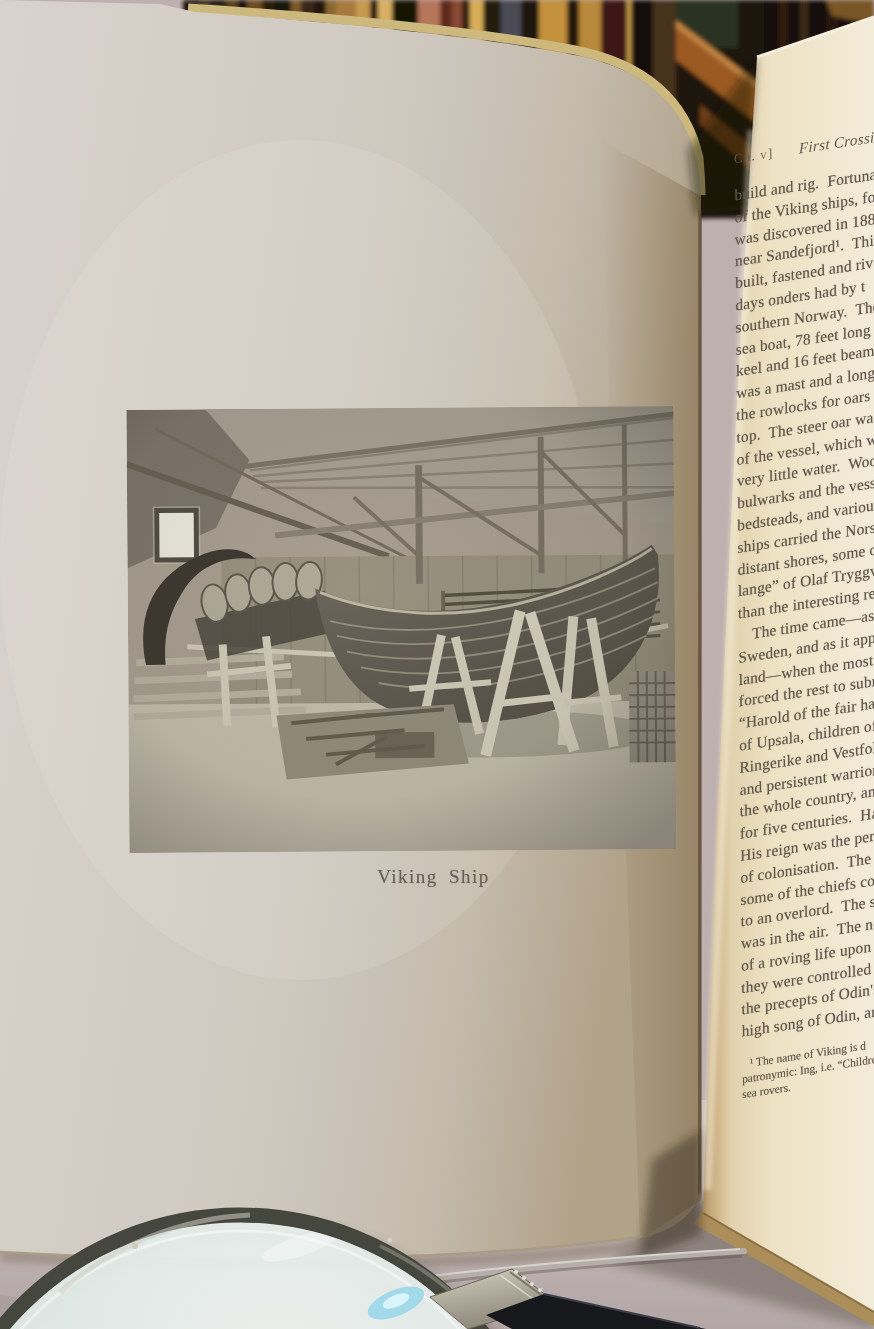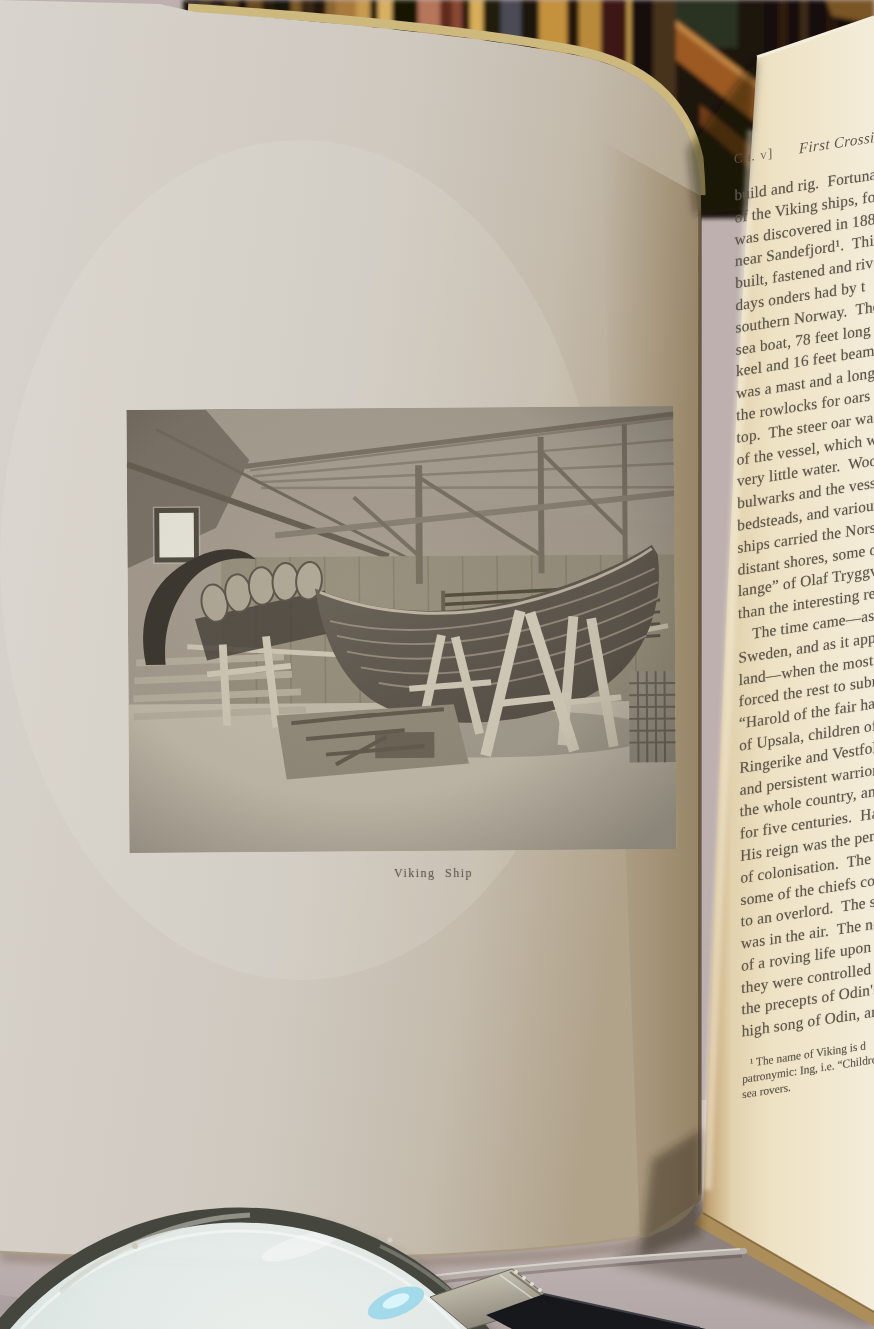--- a/index.html
+++ b/index.html
@@ -2,21 +2,21 @@
 <html><head>
 <meta charset="utf-8">
 <style>
   html,body{margin:0;padding:0;}
   body{width:874px;height:1329px;overflow:hidden;position:relative;
        background:#bdb0ae;font-family:"Liberation Serif",serif;}
   .abs{position:absolute;}
   #scene-svg{left:0;top:0;}
   #plate-svg{left:128px;top:408px;transform:rotate(-0.4deg);}
   #plate-caption{left:160px;top:866px;width:547px;text-align:center;
-    font-size:12px;color:#6b6257;letter-spacing:1.5px;word-spacing:5px;
+    font-size:19px;color:#6b6257;letter-spacing:1.5px;word-spacing:5px;
     text-shadow:0 0 1px rgba(107,98,87,.5);}
   
   #rp-clip{left:690px;top:0;width:184px;height:1300px;overflow:hidden;}
   #rp-text{position:absolute;left:44px;top:150px;width:360px;
     transform:rotate(-8.5deg) skewX(-8deg);transform-origin:0 0;
     color:#5f564b;}
   #rp-header{display:flex;gap:26px;align-items:baseline;height:20px;margin:0 0 14px 0;}
   .chap{font-size:13px;font-variant:small-caps;letter-spacing:1.2px;}
   .rtitle{font-size:15px;font-style:italic;letter-spacing:.4px;}
   .tline{white-space:pre;font-size:15.5px;line-height:21.8px;height:21.8px;

